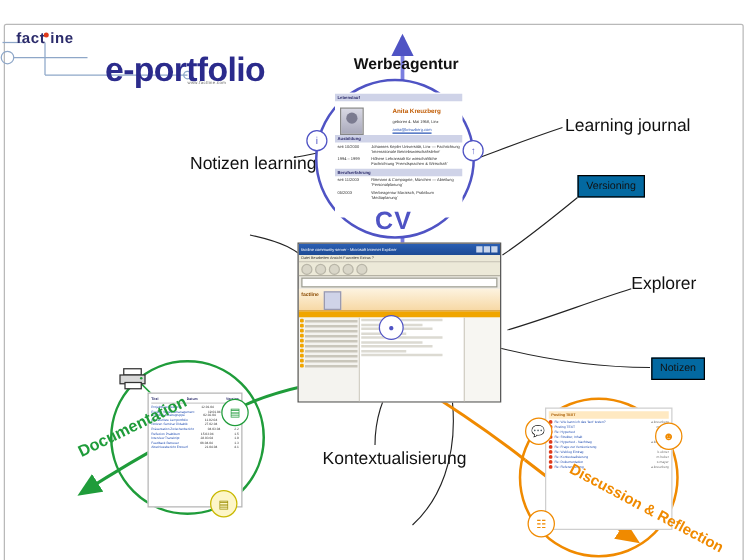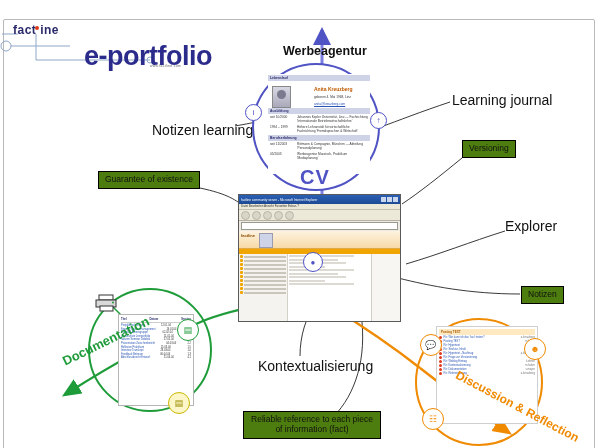--- a/index.html
+++ b/index.html
@@ -28,21 +28,21 @@
   .title{
     position:absolute;left:64px;top:25px;
     font-size:27px;color:#2b2b8c;font-weight:bold;letter-spacing:-0.5px;margin-left:20px;
   }
   .title-sub{
     position:absolute;left:150px;top:48px;font-size:3.4px;color:#666;letter-spacing:.3px;
   }
 
   
   .lbl{
-    position:absolute;font-size:8.5px;color:#111;background:#4d7c0f;
+    position:absolute;font-size:8.5px;color:#111;background:#0369a1;
     border:1px solid #000;padding:3px 6px;white-space:nowrap;
     box-sizing:border-box;line-height:1.15;
   }
   .plain{
     position:absolute;font-size:14px;color:#111;white-space:nowrap;background:transparent;border:none;
   }
   .big{
     position:absolute;font-size:12.5px;font-weight:bold;color:#111;white-space:nowrap;
   }
 
@@ -220,25 +220,23 @@
     <span class="lg-txt">fact ine</span>
     <span class="lg-dot"></span>
   </div>
   <div class="title">e-portfolio</div>
   <div class="title-sub">www.factline.com</div>
 
   <div class="big" style="left:283px;top:28px;">Werbeagentur</div>
   <div class="plain" style="left:152px;top:106px;">Notizen learning</div>
   <div class="plain" style="left:452px;top:76px;">Learning journal</div>
   <div class="lbl" style="left:462px;top:124px;">Versioning</div>
-  <div class="lbl" style="left:98px;top:155px;">Guarantee of existence</div>
   <div class="plain" style="left:505px;top:202px;">Explorer</div>
   <div class="lbl" style="left:521px;top:270px;">Notizen</div>
   <div class="plain" style="left:258px;top:342px;">Kontextualisierung</div>
-  <div class="lbl" style="left:243px;top:395px;width:138px;white-space:normal;text-align:center;">Reliable reference to each piece of information (fact)</div>
 
   <div class="cvcircle"></div>
   <div class="cvcard">
     <div class="sec">Lebenslauf</div>
     <div style="height:26px"></div>
     <div class="sec">Ausbildung</div>
     <div class="row">
       <span class="c1">seit 10/2000</span>
       <span class="c2">Johannes Kepler Universität, Linz — Fachrichtung 'Internationale Betriebswirtschaftslehre'</span>
     </div>

